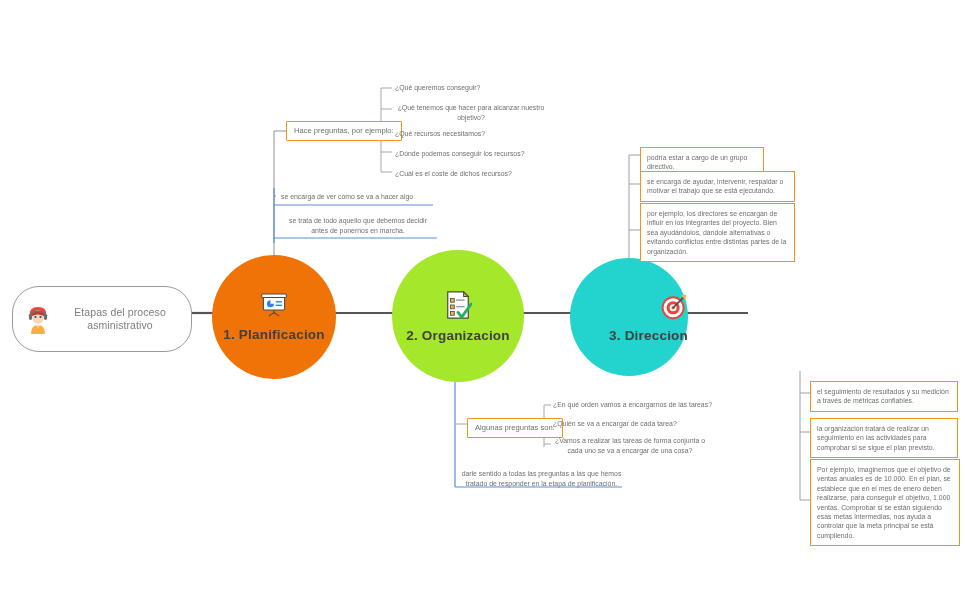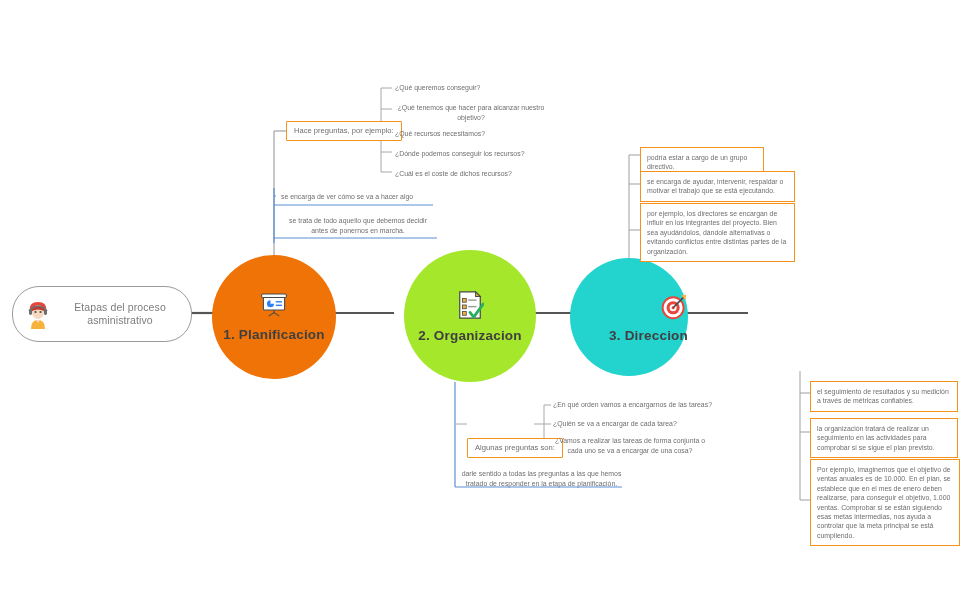--- a/index.html
+++ b/index.html
@@ -12,42 +12,42 @@
     position: relative; overflow: hidden;
     font-family: "Liberation Sans", sans-serif;
     color: #6b6b6b;
   }
   #canvas { position: absolute; inset: 0; width: 965px; height: 597px; }
   svg.wires { position: absolute; left: 0; top: 0; width: 965px; height: 597px; pointer-events: none; }
 
   
   .root-node {
     position: absolute; left: 12px; top: 286px;
-    width: 180px; height: 56px;
+    width: 180px; height: 66px;
     border: 1.4px solid #9a9a9a; border-radius: 27px;
     background: #fff; display: flex; align-items: center;
     padding: 0 10px 0 12px; gap: 8px;
   }
   .root-label {
     font-size: 10.5px; line-height: 13px; color: #7d7d7d;
     text-align: center; flex: 1; letter-spacing: .1px;
   }
   .avatar { width: 26px; height: 30px; flex: none; }
 
   
   .circle {
     position: absolute; border-radius: 50%;
     display: flex; flex-direction: column;
     align-items: center; justify-content: center;
     color: #404040; text-align: center;
   }
   .circle .ico { display: block; margin-bottom: 4px; }
   .circle .cap { font-size: 13.5px; font-weight: bold; letter-spacing: .2px; }
   #c1 { left: 212px; top: 255px; width: 124px; height: 124px; background: #F07307; }
-  #c2 { left: 404px; top: 250px; width: 132px; height: 132px; background: #A5E72A; }
+  #c2 { left: 392px; top: 250px; width: 132px; height: 132px; background: #A5E72A; }
   #c3 { left: 570px; top: 258px; width: 118px; height: 118px; background: #22D3CE; align-items: flex-end; }
   #c4 { left: 746px; top: 263px; width: 108px; height: 108px; background: #1FC595; }
 
   
   .pill {
     position: absolute; border: 1.2px solid #F5921B; border-radius: 1px;
     background: #fff; font-size: 7.6px; line-height: 10px; color: #6e6e6e;
     padding: 4px 7px; text-align: center; white-space: nowrap;
   }
   
@@ -203,21 +203,21 @@
   <div class="leaf center" style="left:281px; top:216px; width:154px;">se trata de todo aquello que debemos decidir antes de ponernos en marcha.</div>
 
   <div class="note" style="left:640px; top:147px; width:124px;">podría estar a cargo de un grupo directivo.</div>
   <div class="note" style="left:640px; top:171px; width:155px;">se encarga de ayudar, intervenir, respaldar o motivar el trabajo que se está ejecutando.</div>
   <div class="note" style="left:640px; top:203px; width:155px;">por ejemplo, los directores se encargan de influir en los integrantes del proyecto. Bien sea ayudándolos, dándole alternativas o evitando conflictos entre distintas partes de la organización.</div>
 
   <div class="note" style="left:810px; top:381px; width:148px;">el seguimiento de resultados y su medición a través de métricas confiables.</div>
   <div class="note" style="left:810px; top:418px; width:148px;"> la organización tratará de realizar un seguimiento en las actividades para comprobar si se sigue el plan previsto.</div>
   <div class="note" style="left:810px; top:459px; width:150px;">Por ejemplo, imaginemos que el objetivo de ventas anuales es de 10.000. En el plan, se establece que en el mes de enero deben realizarse, para conseguir el objetivo, 1.000 ventas. Comprobar si se están siguiendo esas metas intermedias, nos ayuda a controlar que la meta principal se está cumpliendo.</div>
 
-  <div class="pill" style="left:467px; top:418px;margin-top:20px;">Algunas preguntas son:</div>
+  <div class="pill" style="left:467px; top:418px;">Algunas preguntas son:</div>
 
   <div class="leaf" style="left:553px; top:400px; width:165px;">¿En qué orden vamos a encargarnos de las tareas?</div>
   <div class="leaf" style="left:553px; top:419px; width:165px;">¿Quién se va a encargar de cada tarea?</div>
   <div class="leaf center" style="left:550px; top:436px; width:160px;">¿Vamos a realizar las tareas de forma conjunta o cada uno se va a encargar de una cosa?</div>
 
   <div class="leaf center" style="left:459px; top:469px; width:165px;">darle sentido a todas las preguntas a las que hemos tratado de responder en la etapa de planificación.</div>
 
 </div>
 
 </body></html>

